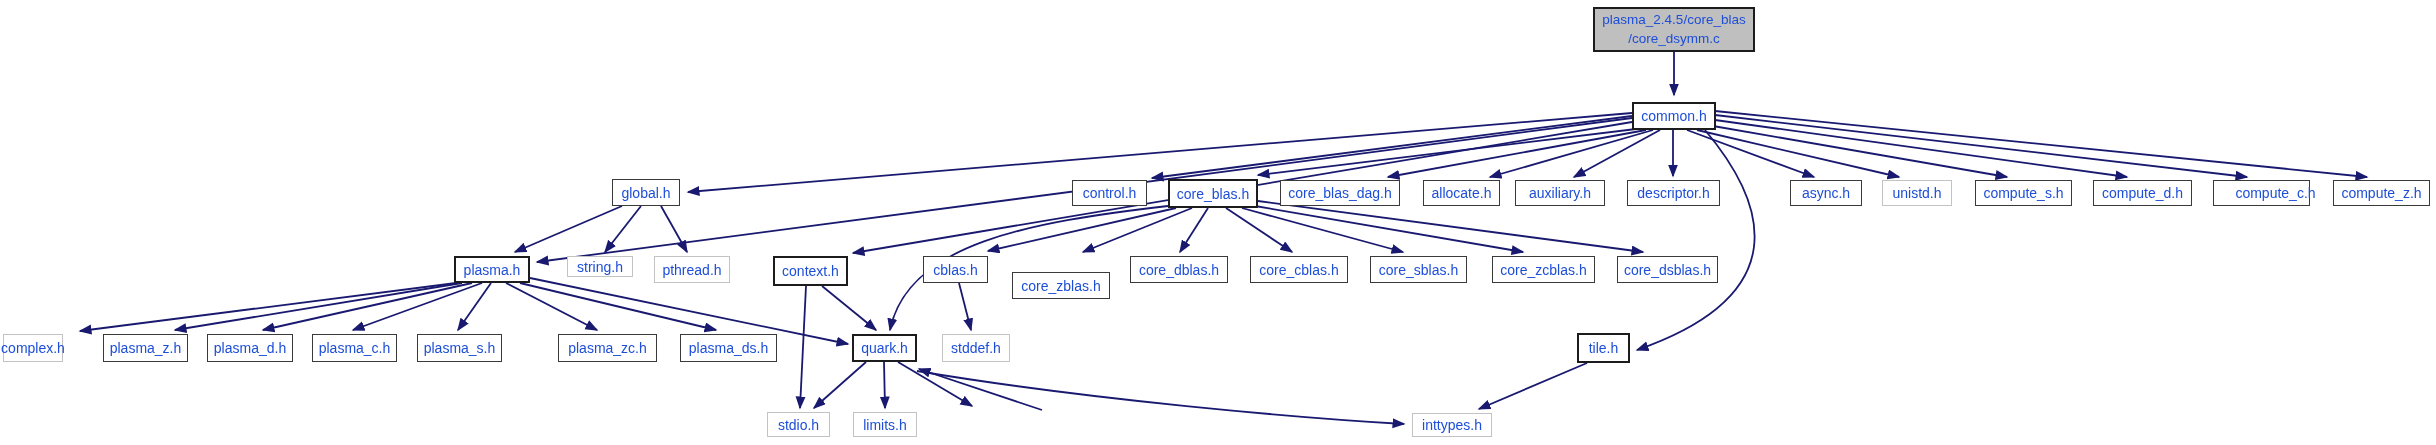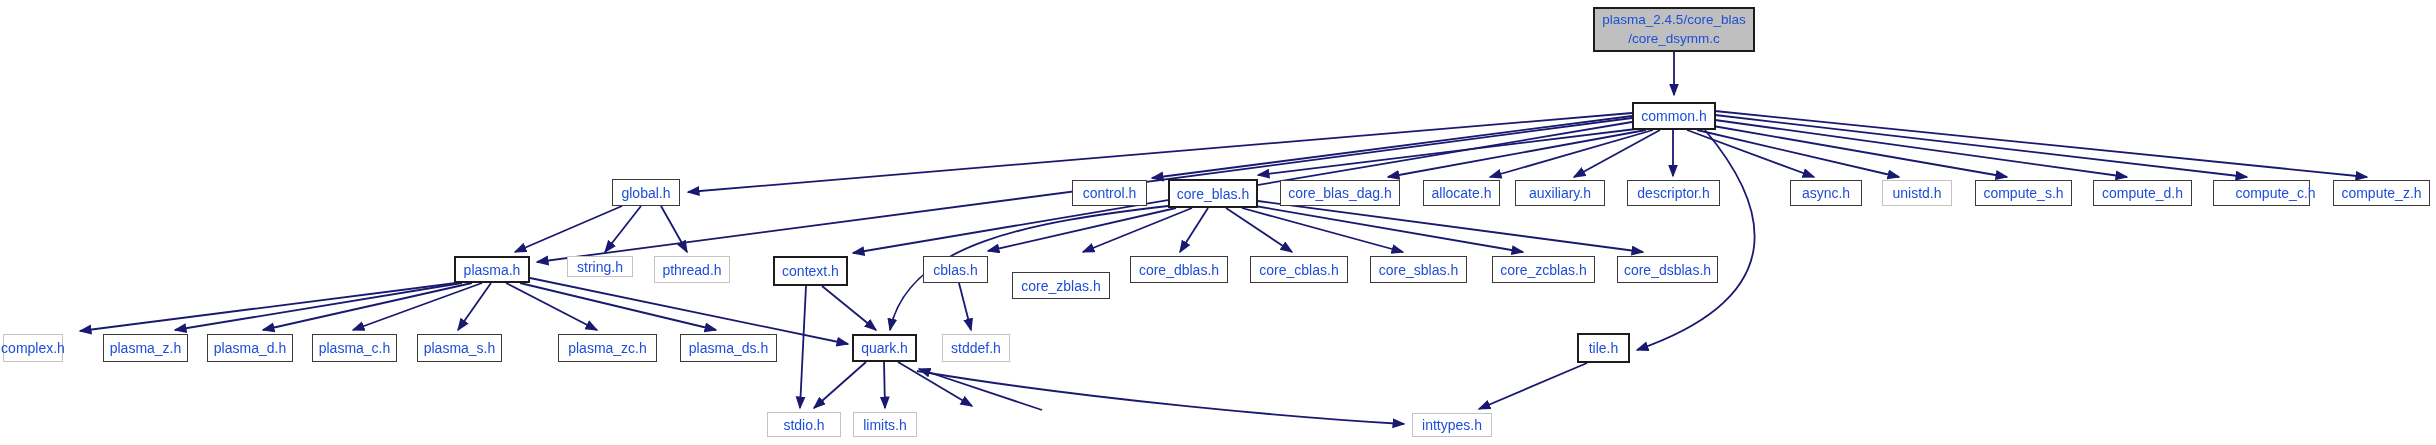--- a/index.html
+++ b/index.html
@@ -109,17 +109,17 @@
   <div class="node" style="left:103px;top:334px;width:85px;height:28px;">plasma_z.h</div>
   <div class="node" style="left:207px;top:334px;width:86px;height:28px;">plasma_d.h</div>
   <div class="node" style="left:312px;top:334px;width:85px;height:28px;">plasma_c.h</div>
   <div class="node" style="left:417px;top:334px;width:85px;height:28px;">plasma_s.h</div>
   <div class="node" style="left:558px;top:334px;width:99px;height:28px;">plasma_zc.h</div>
   <div class="node" style="left:680px;top:334px;width:97px;height:28px;">plasma_ds.h</div>
   <div class="node bold" style="left:852px;top:334px;width:65px;height:28px;">quark.h</div>
   <div class="node system" style="left:942px;top:334px;width:68px;height:28px;">stddef.h</div>
   <div class="node bold" style="left:1577px;top:333px;width:53px;height:30px;">tile.h</div>
 
-  <div class="node system" style="left:767px;top:412px;width:74px;height:25px;">stdio.h</div>
+  <div class="node system" style="left:767px;top:412px;width:63px;height:25px;">stdio.h</div>
   <div class="node system" style="left:853px;top:412px;width:64px;height:25px;">limits.h</div>
   <div class="node system" style="left:1412px;top:413px;width:80px;height:24px;">inttypes.h</div>
 
 </div>
 
 </body></html>

